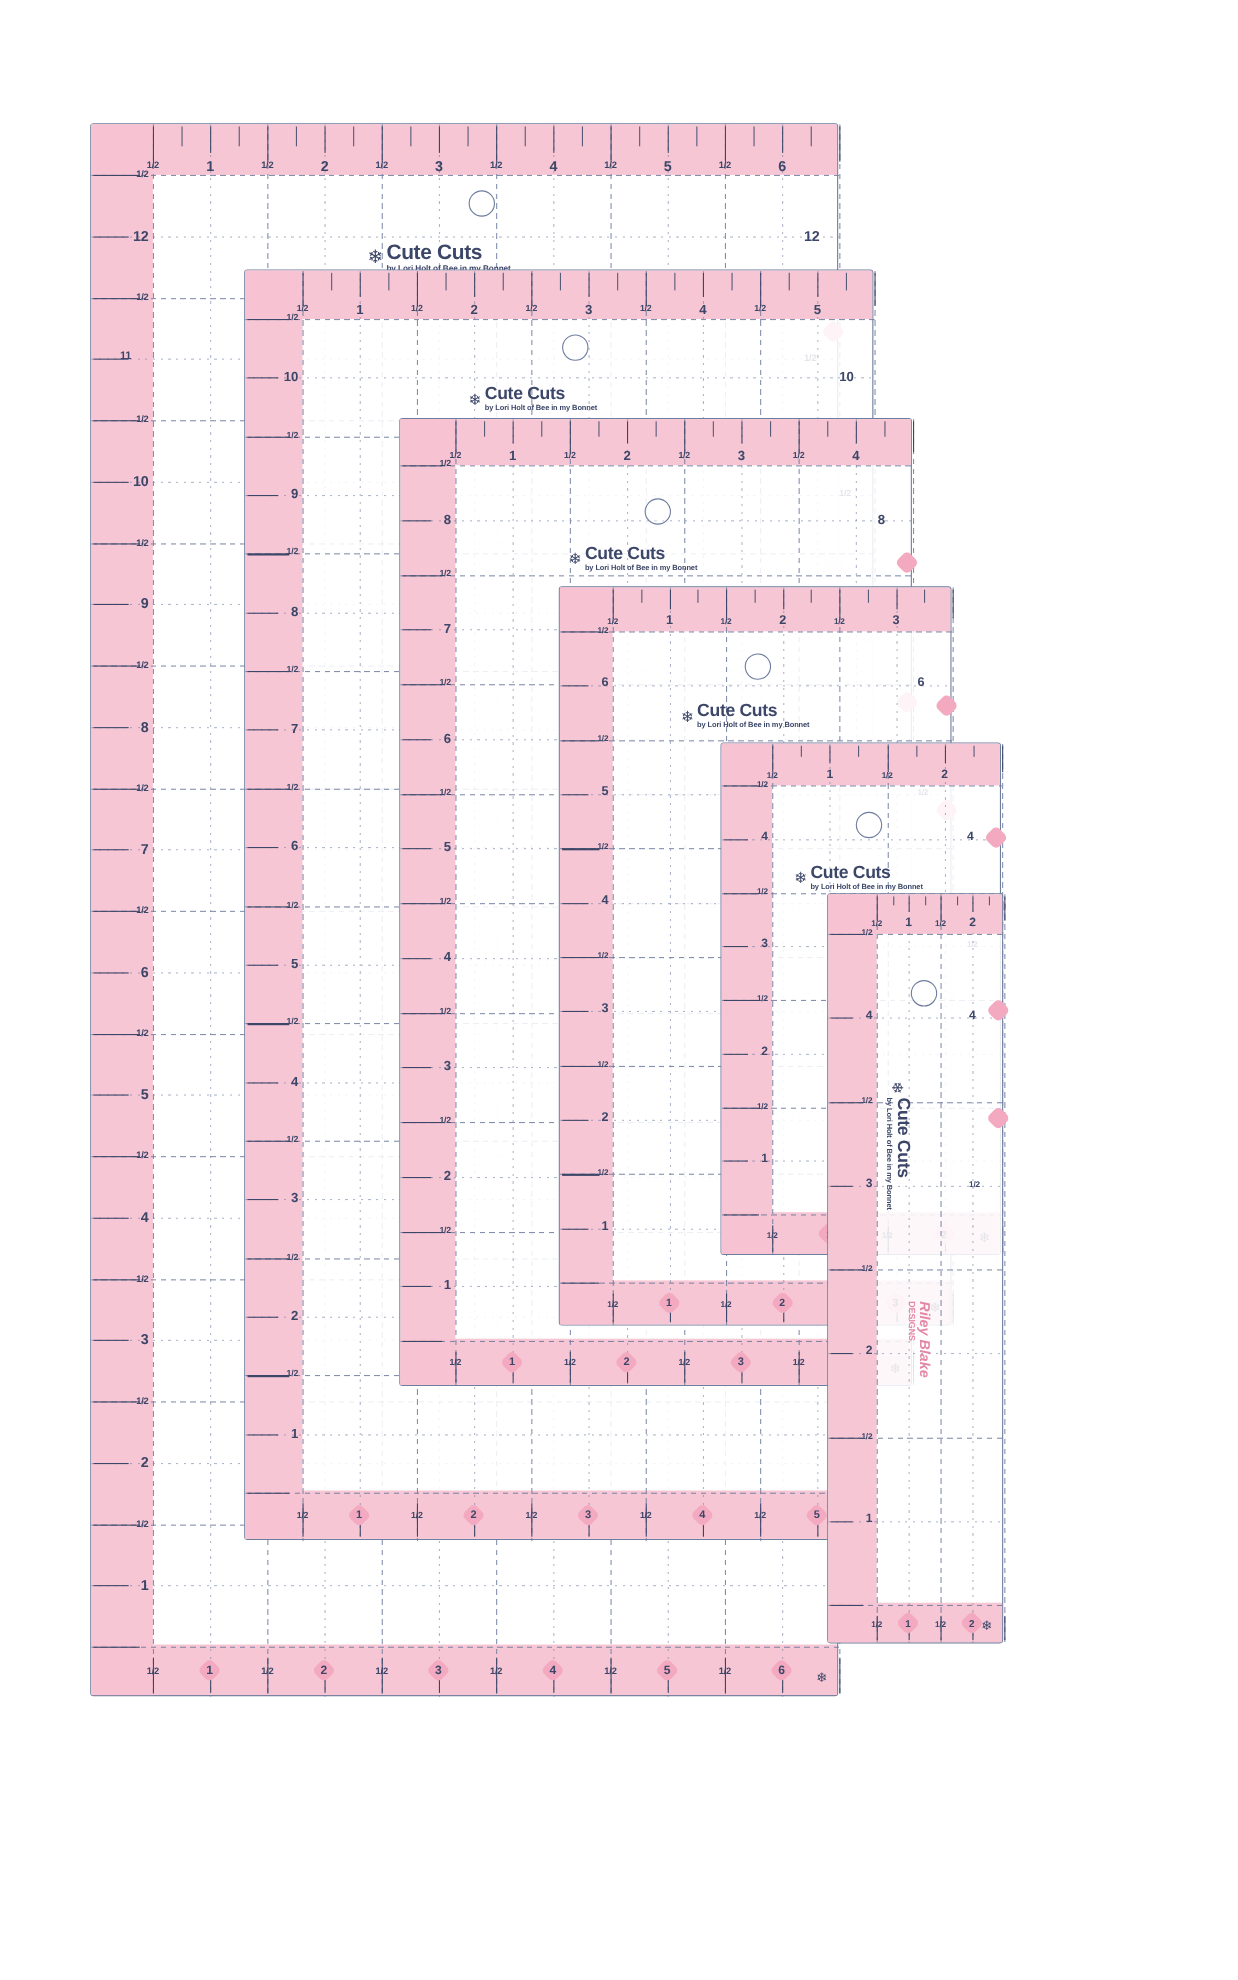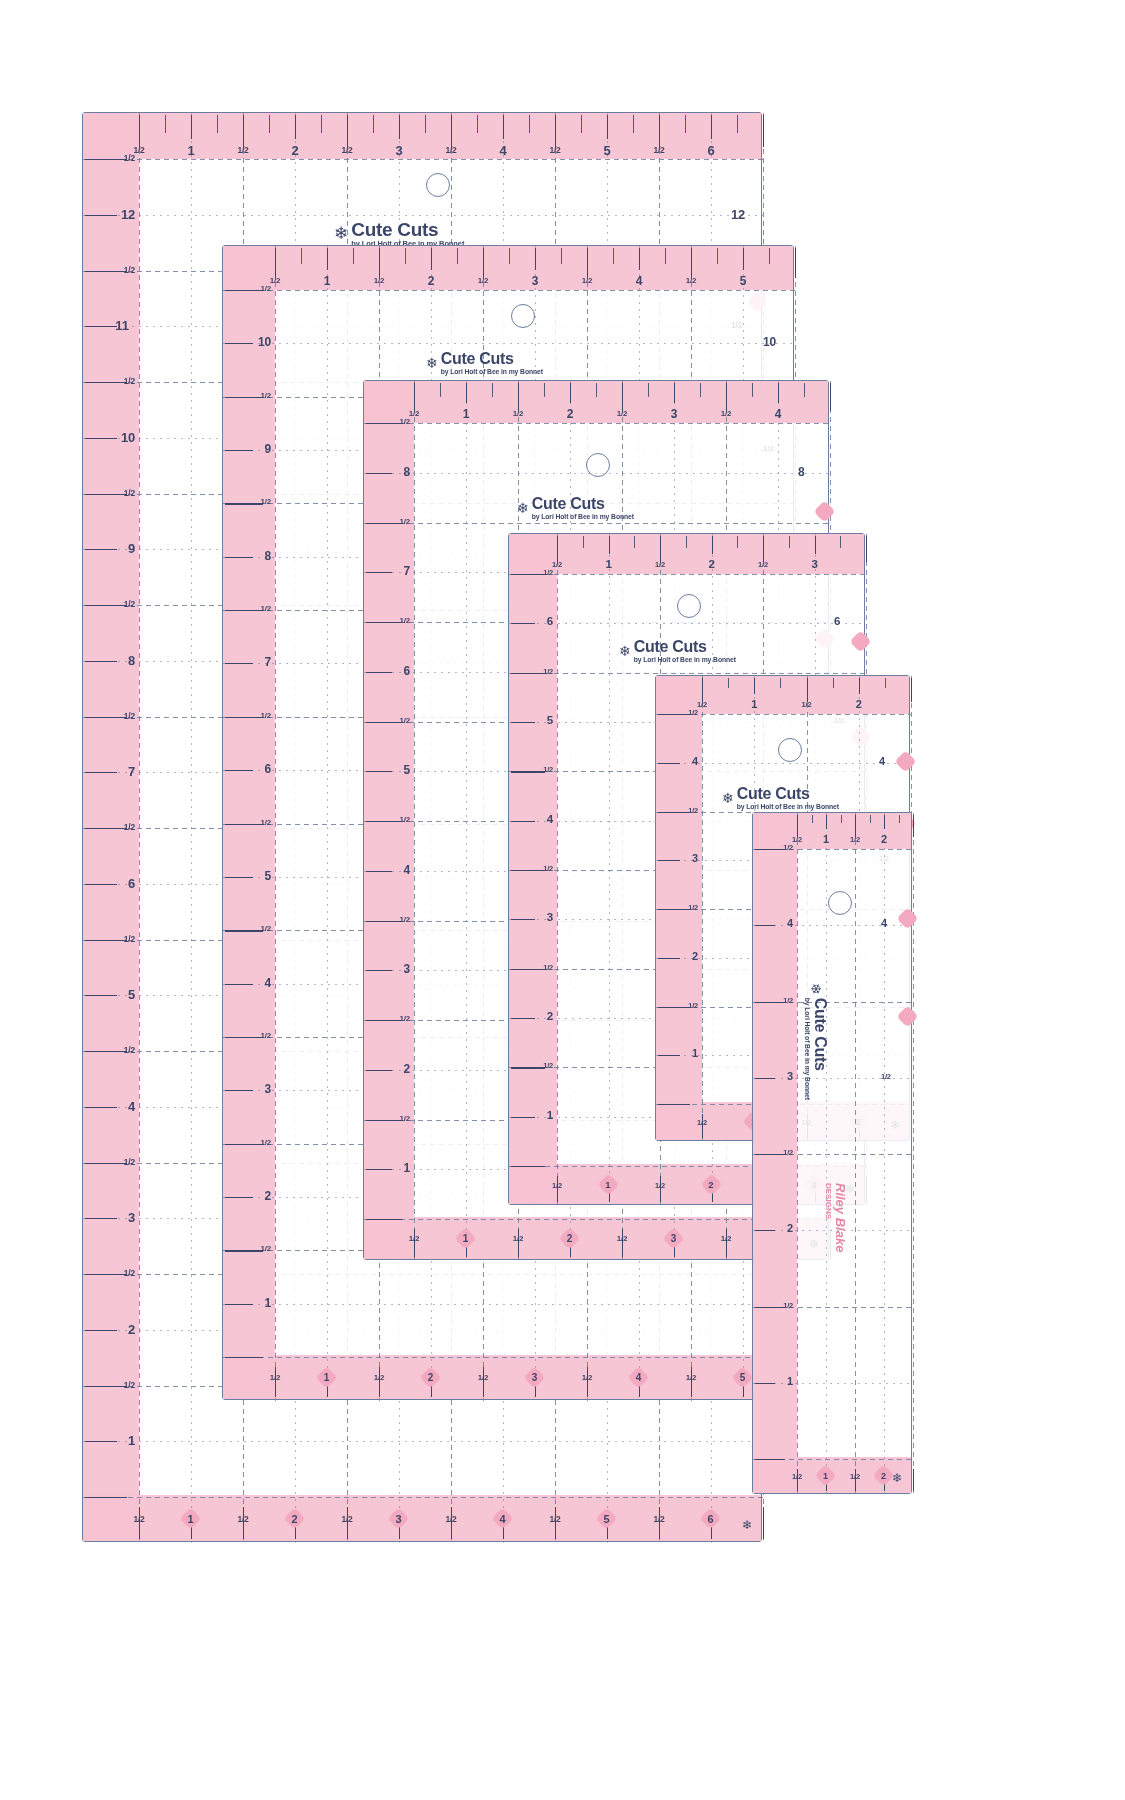--- a/index.html
+++ b/index.html
@@ -294,21 +294,21 @@
         <div class="tick h" style="left:2px;top:993.75px;width:32px;background:#3c4668;"></div>
         <div class="tick h" style="left:2px;top:1049.5px;width:42px;background:#3c4668;height:1.4px;"></div>
         <div class="tick h" style="left:2px;top:1105.25px;width:32px;background:#3c4668;"></div>
         <div class="tick h" style="left:2px;top:1161px;width:42px;background:#3c4668;height:1.4px;"></div>
         <div class="tick h" style="left:2px;top:1216.75px;width:32px;background:#3c4668;"></div>
         <div class="tick h" style="left:2px;top:1272.5px;width:42px;background:#3c4668;height:1.4px;"></div>
         <div class="tick h" style="left:2px;top:1328.25px;width:32px;background:#3c4668;"></div>
         <div class="tick h" style="left:2px;top:1384px;width:42px;background:#3c4668;height:1.4px;"></div>
         <div class="num" style="left:26px;top:94.75px;width:26px;text-align:right;font-size:13px;">12</div>
         <div class="num small" style="left:26px;top:41px;width:26px;text-align:right;font-size:8.5px;">1/2</div>
-        <div class="num" style="left:26px;top:206.25px;width:26px;text-align:center;font-size:13px;">11</div>
+        <div class="num" style="left:26px;top:206.25px;width:26px;text-align:left;font-size:10px;">11</div>
         <div class="num small" style="left:26px;top:152.5px;width:26px;text-align:right;font-size:8.5px;">1/2</div>
         <div class="num" style="left:26px;top:317.75px;width:26px;text-align:right;font-size:13px;">10</div>
         <div class="num small" style="left:26px;top:264px;width:26px;text-align:right;font-size:8.5px;">1/2</div>
         <div class="num" style="left:26px;top:429.25px;width:26px;text-align:right;font-size:13px;">9</div>
         <div class="num small" style="left:26px;top:375.5px;width:26px;text-align:right;font-size:8.5px;">1/2</div>
         <div class="num" style="left:26px;top:540.75px;width:26px;text-align:right;font-size:13px;">8</div>
         <div class="num small" style="left:26px;top:487px;width:26px;text-align:right;font-size:8.5px;">1/2</div>
         <div class="num" style="left:26px;top:652.25px;width:26px;text-align:right;font-size:13px;">7</div>
         <div class="num small" style="left:26px;top:598.5px;width:26px;text-align:right;font-size:8.5px;">1/2</div>
         <div class="num" style="left:26px;top:763.75px;width:26px;text-align:right;font-size:13px;">6</div>

